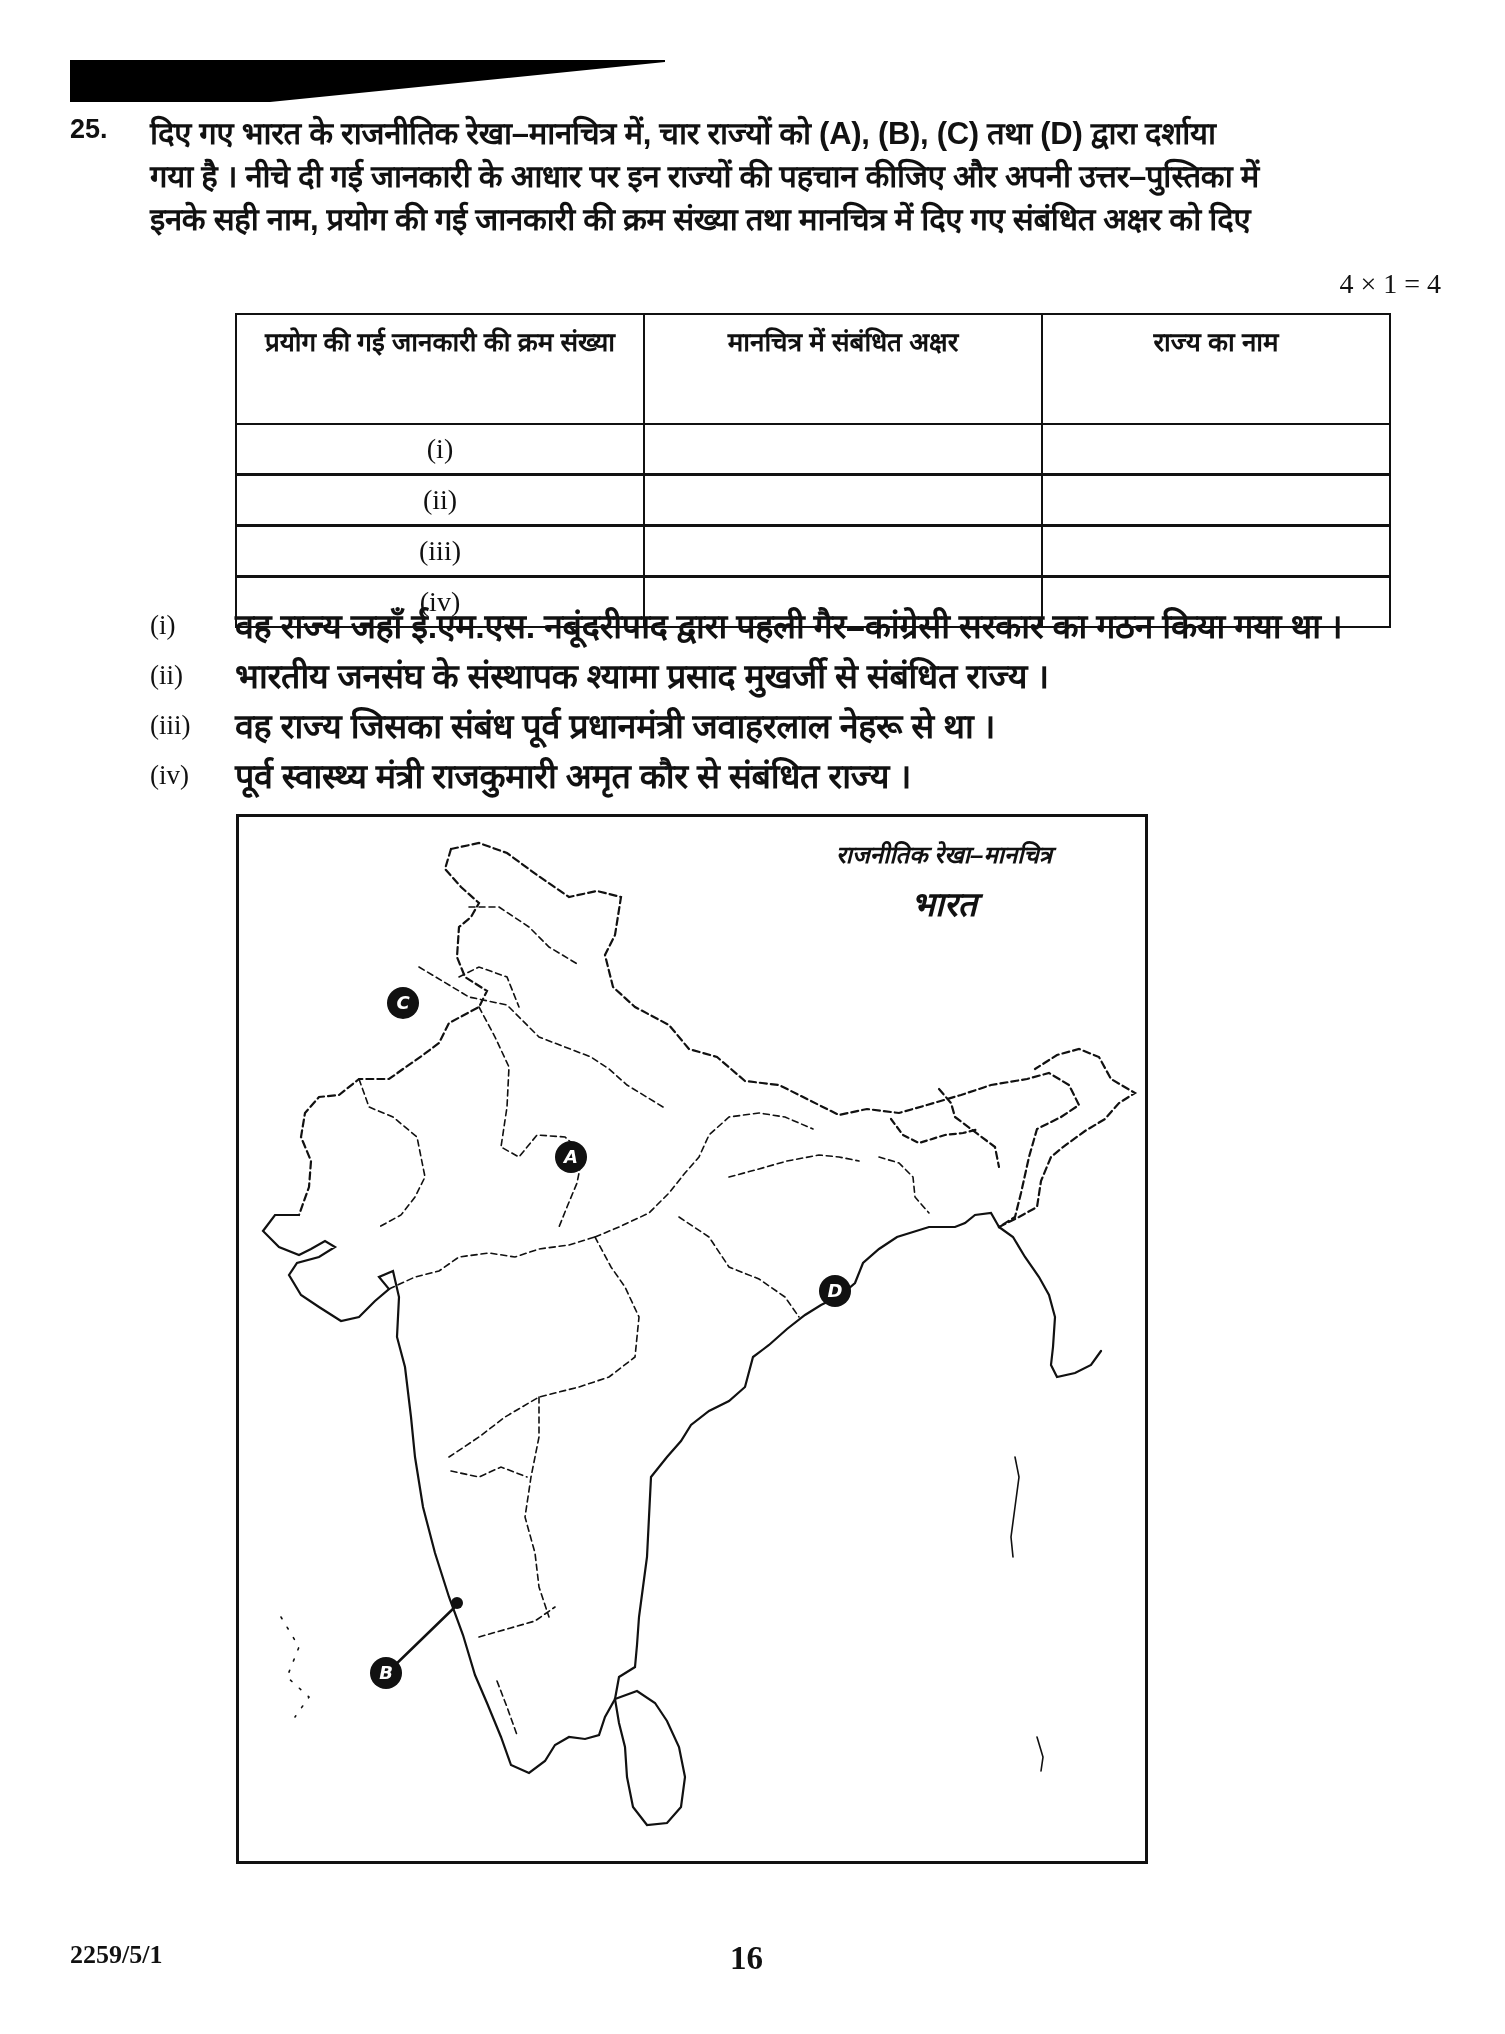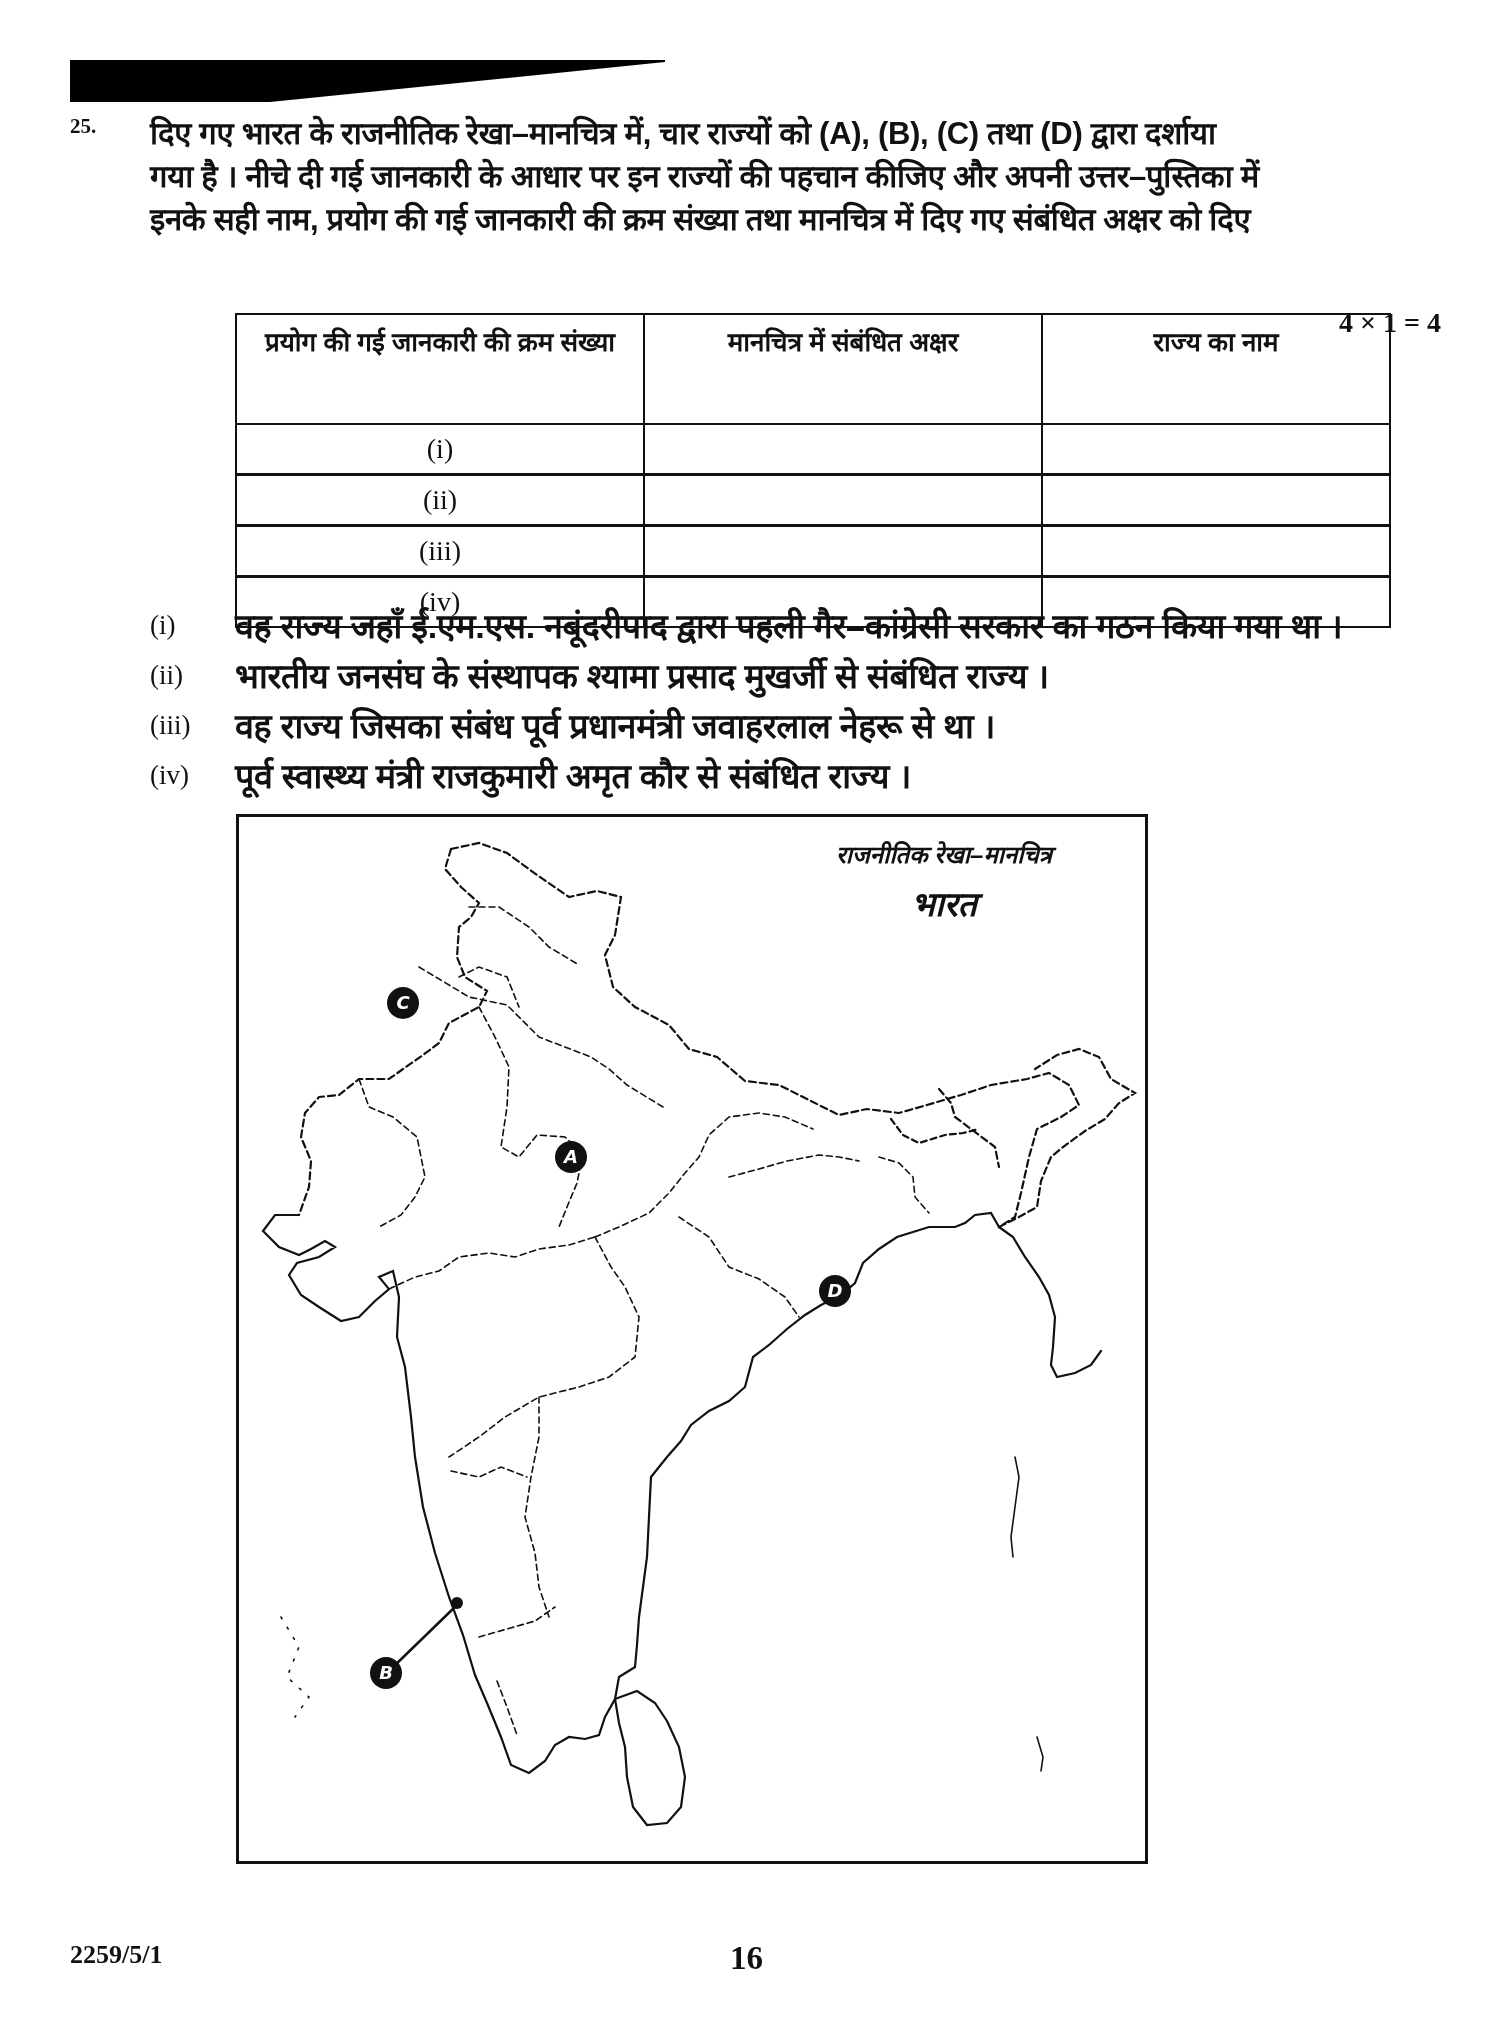--- a/index.html
+++ b/index.html
@@ -4,32 +4,31 @@
 <style>
   html, body { margin: 0; padding: 0; background: #ffffff; }
   body {
     width: 1505px; height: 2034px; position: relative; overflow: hidden;
     font-family: "DejaVu Serif", "Liberation Serif", serif; color: #111;
   }
   .top-bar {
     position: absolute; left: 70px; top: 60px; width: 600px; height: 45px;
   }
   .q-num {
-    position: absolute; left: 70px; top: 114px; font-size: 21px; font-weight: bold;
-    font-family: Liberation Serif, serif;
+    position: absolute; left: 70px; top: 114px; font-size: 27px; font-weight: bold;
+    font-family: Liberation Sans, sans-serif;
   }
   .q-text {
     position: absolute; left: 150px; top: 112px; width: 1270px;
     font-size: 31px; line-height: 43px; font-weight: bold;
     font-family: "Liberation Sans", "DejaVu Sans", sans-serif; letter-spacing: -0.3px;
   }
   .marks {
-    position: absolute; right: 64px; top: 268px; font-size: 28px; font-weight: bold;
+    position: absolute; right: 64px; top: 268px; font-size: 28px; font-weight: normal;
     font-family: "Liberation Serif", serif;
-    margin-top: 39px;
   }
   table.answer {
     position: absolute; left: 235px; top: 313px; width: 1156px;
     border-collapse: collapse; font-family: "Liberation Sans", "DejaVu Sans", sans-serif;
   }
   table.answer th, table.answer td {
     border: 2px solid #111; text-align: center; padding: 4px;
   }
   table.answer th {
     font-size: 26px; font-weight: bold; vertical-align: top; line-height: 46px; height: 100px;

